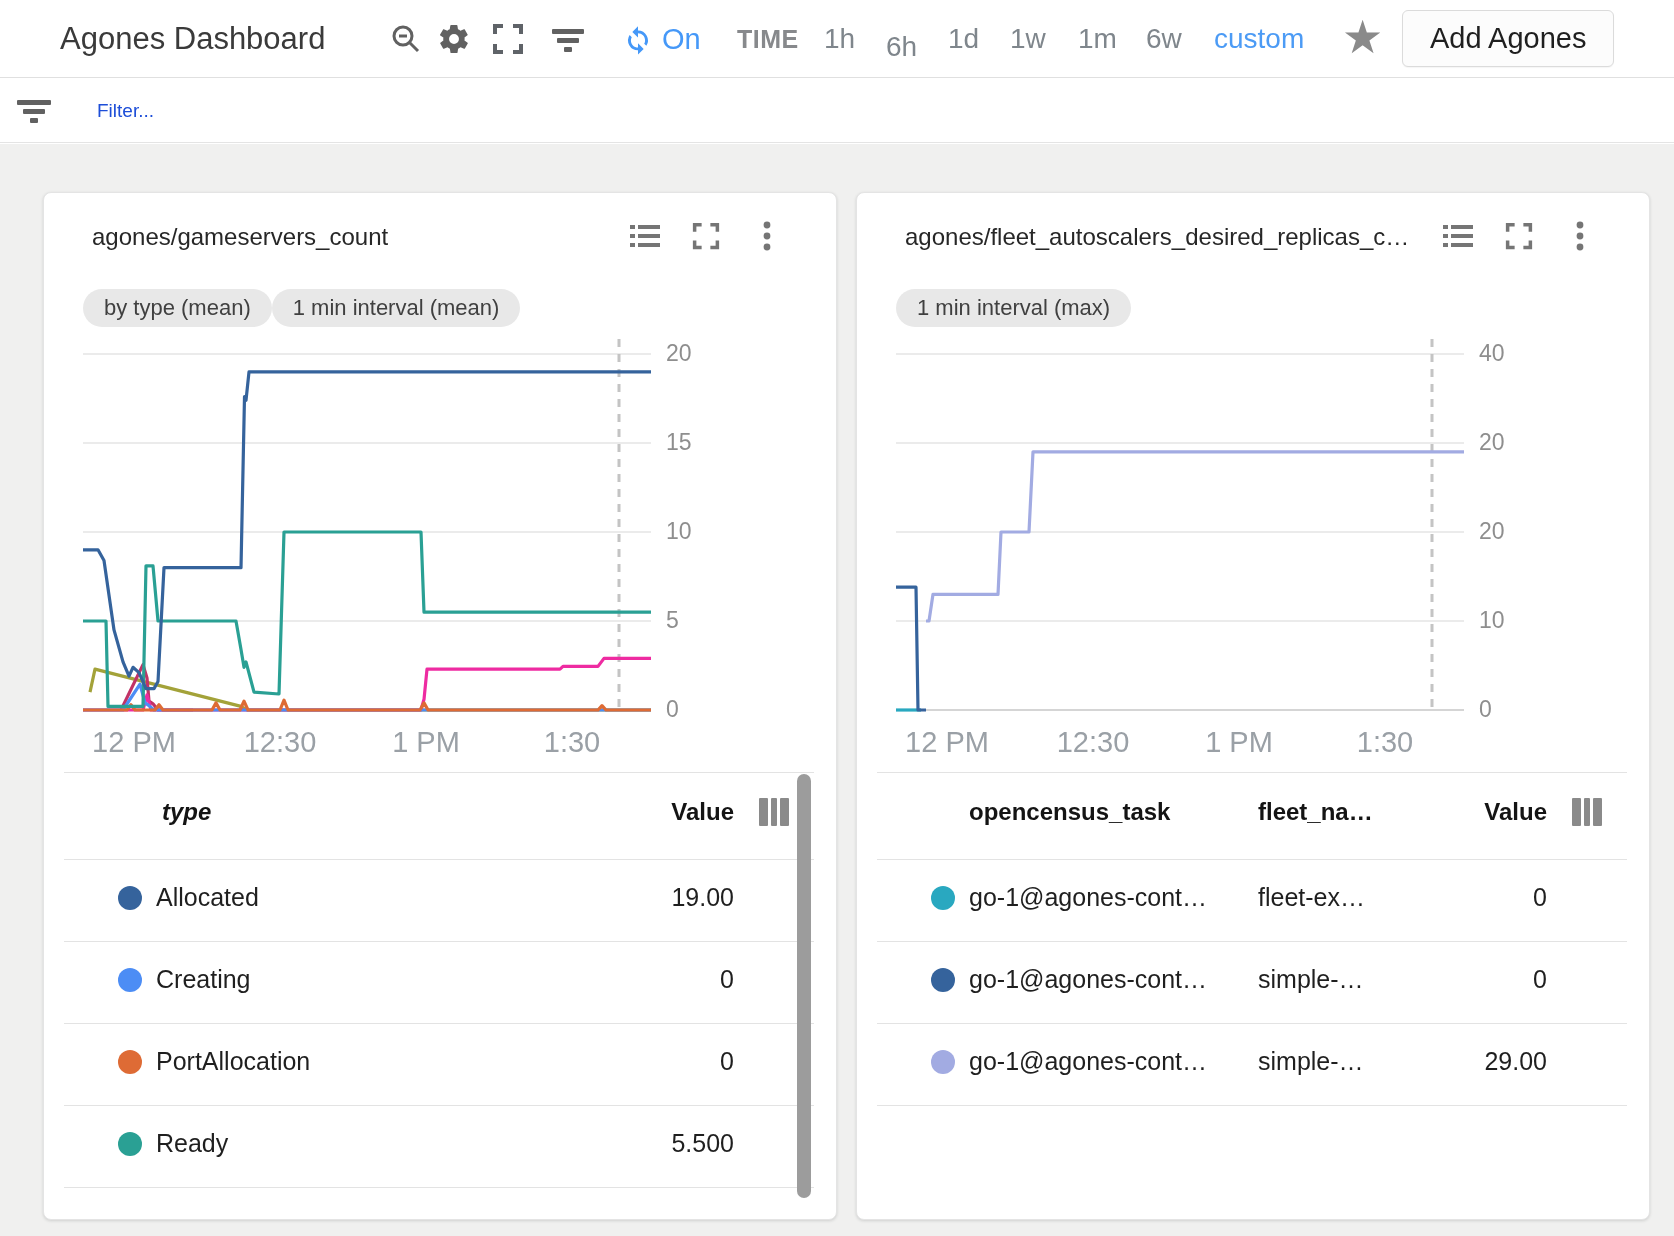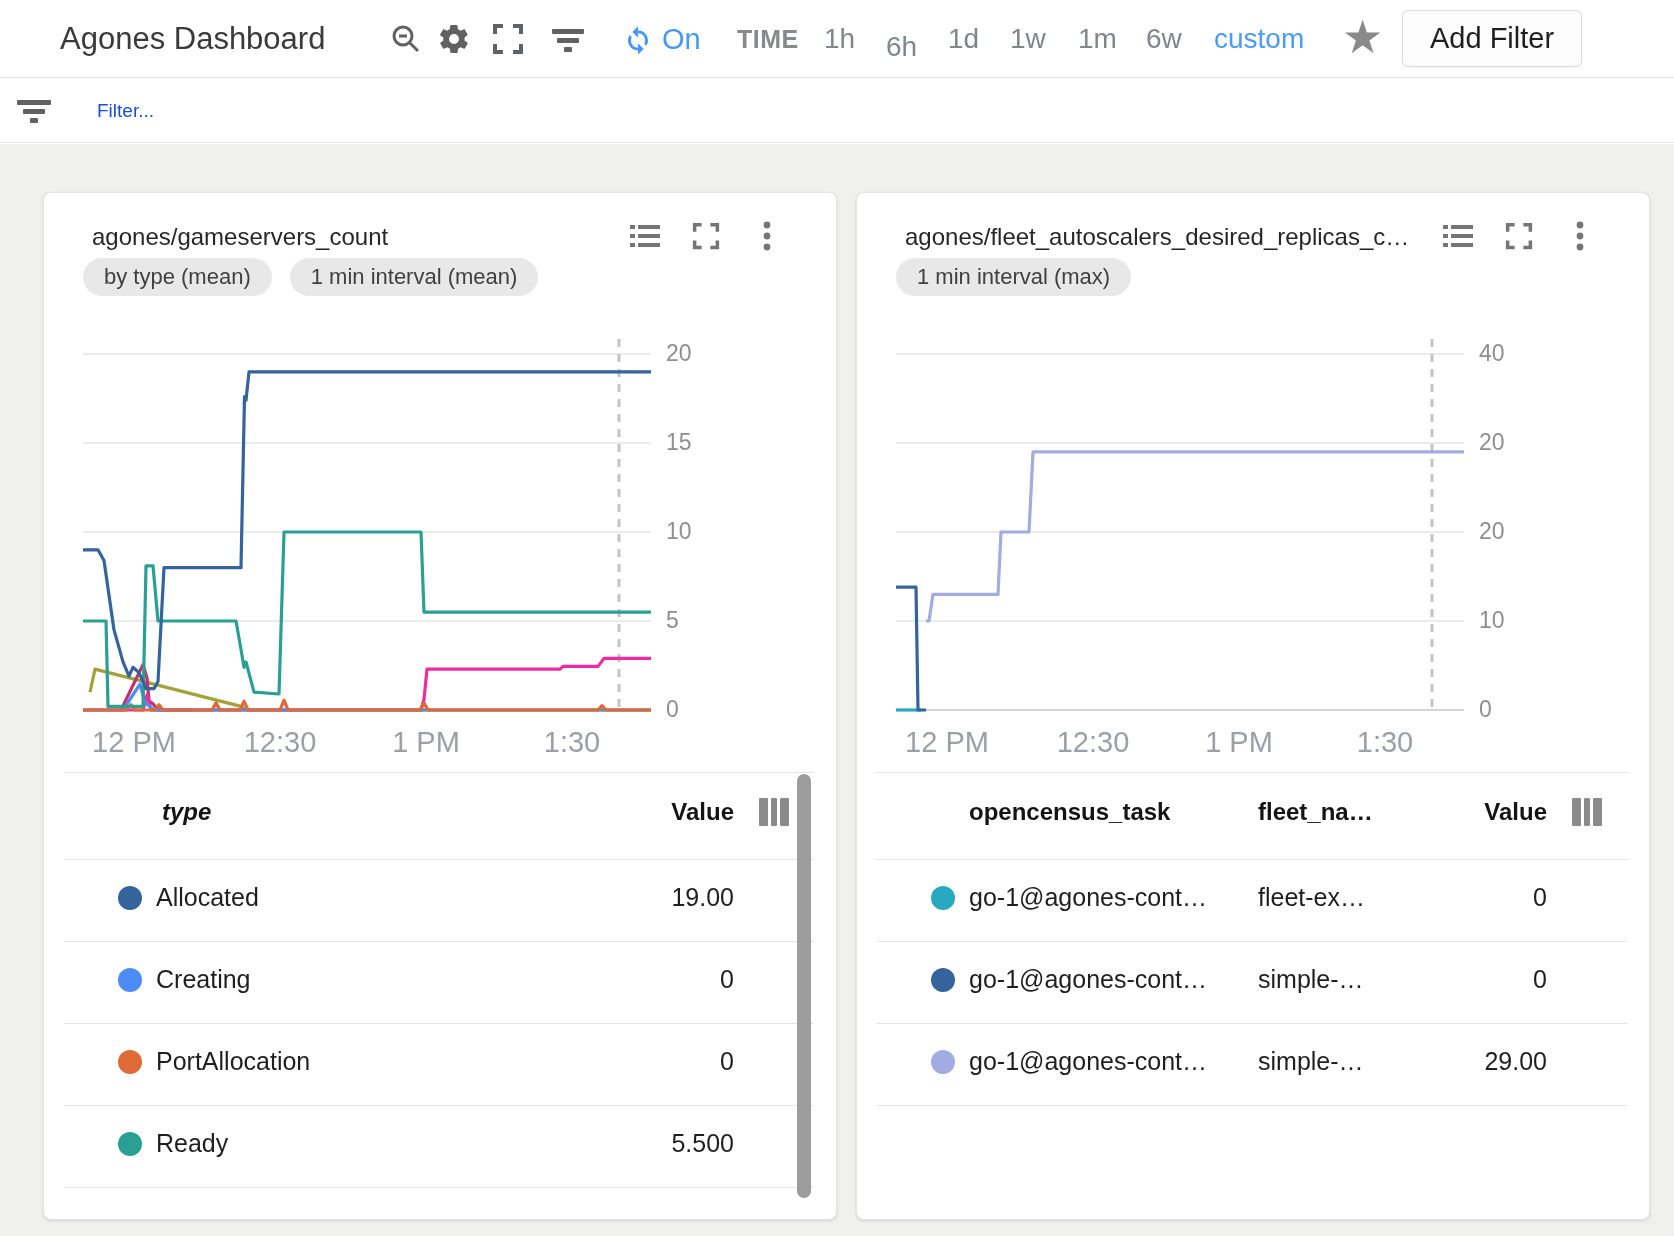--- a/index.html
+++ b/index.html
@@ -35,21 +35,21 @@
   #content { position:absolute; left:0; top:144px; width:1674px; height:1092px; background:#f0f0ef; }
   .card { position:absolute; top:48px; width:794px; height:1028px; background:#fff;
     border:1px solid #e4e4e4; border-radius:8px; box-shadow:0 1px 3px rgba(60,64,67,.18); }
   #card-left { left:43px; }
   #card-right { left:856px; }
   .card-title { position:absolute; left:48px; top:30px; font-size:24px; color:#272727;
     white-space:nowrap; overflow:hidden; max-width:525px; }
   .card-icons { position:absolute; right:52px; top:26px; display:flex; gap:27px; }
   .card-icons > div { width:34px; height:34px; display:flex; align-items:center;
     justify-content:center; cursor:pointer; }
-  .chip-row { position:absolute; left:39px; top:65px; display:flex; gap:18px; }
+  .chip-row { position:absolute; left:39px; top:96px; display:flex; }
   .chip { height:38px; line-height:38px; padding:0 21px; background:#e8e8e8; border-radius:19px;
     font-size:22px; color:#404040; white-space:nowrap; cursor:pointer; }
   .plot-svg { position:absolute; left:39px; top:138px; }
   .ylab { position:absolute; left:622px; width:70px; font-size:23px; color:#8e8e8e; }
   .xlab { position:absolute; width:140px; text-align:center; top:533px; font-size:29px; color:#9aa0a6; }
   .tdiv { position:absolute; left:20px; width:750px; height:1px; background:#e3e3e3; }
   .trow-label { position:absolute; font-size:25px; color:#1f1f1f; white-space:nowrap; }
   .trow-head { position:absolute; font-size:24px; font-weight:bold; color:#141414; white-space:nowrap; }
   .tval { position:absolute; left:430px; width:260px; text-align:right; font-size:25px; color:#1f1f1f; }
   .tval-head { position:absolute; left:430px; width:260px; text-align:right; font-size:24px;
@@ -96,21 +96,21 @@
     <svg width="34" height="34" viewBox="0 0 24 24" fill="#4598f8">
       <path d="M12 6V3L8 7l4 4V8c2.8 0 5 2.2 5 5 0 .8-.2 1.6-.6 2.3l1.5 1.5A7 7 0 0 0 12 6z"></path>
       <path d="M12 18c-2.8 0-5-2.2-5-5 0-.8.2-1.6.6-2.3L6.1 9.2A7 7 0 0 0 12 20v3l4-4-4-4v3z"></path>
     </svg>
   </div>
   <div id="refresh-on">On</div>
   <div id="time-label">TIME</div>
   <div id="ranges"></div>
   <div id="custom-range">custom</div>
   <div id="star-btn">★</div>
-  <div id="add-chart-btn">Add Filter</div>
+  <div id="add-chart-btn">Add Agones</div>
 <div class="range-item" style="left: 824px;">1h</div>
     <div class="range-item" style="left: 886px; margin-top: 8px;">6h</div>
     <div class="range-item" style="left: 948px;">1d</div>
     <div class="range-item" style="left: 1010px;">1w</div>
     <div class="range-item" style="left: 1078px;">1m</div>
     <div class="range-item" style="left: 1146px;">6w</div>
   </div>
 
 <div id="filterbar">
   <div class="tool-ic" style="left:14px; top:12px">

